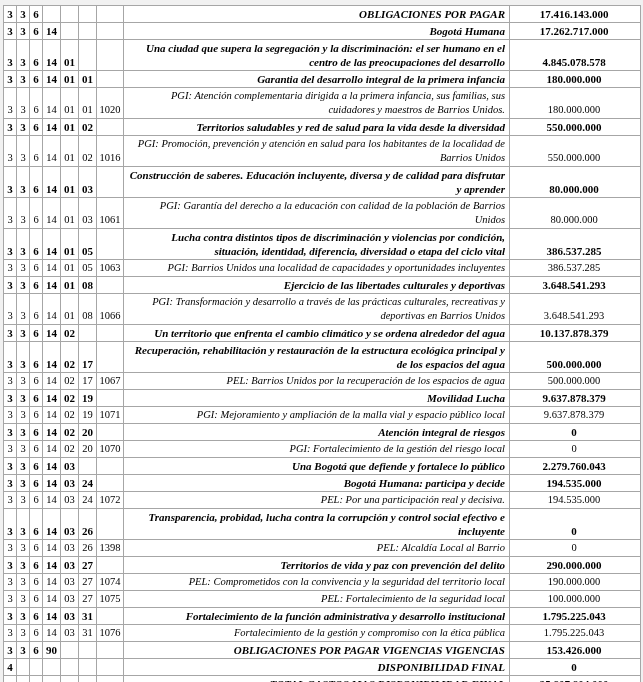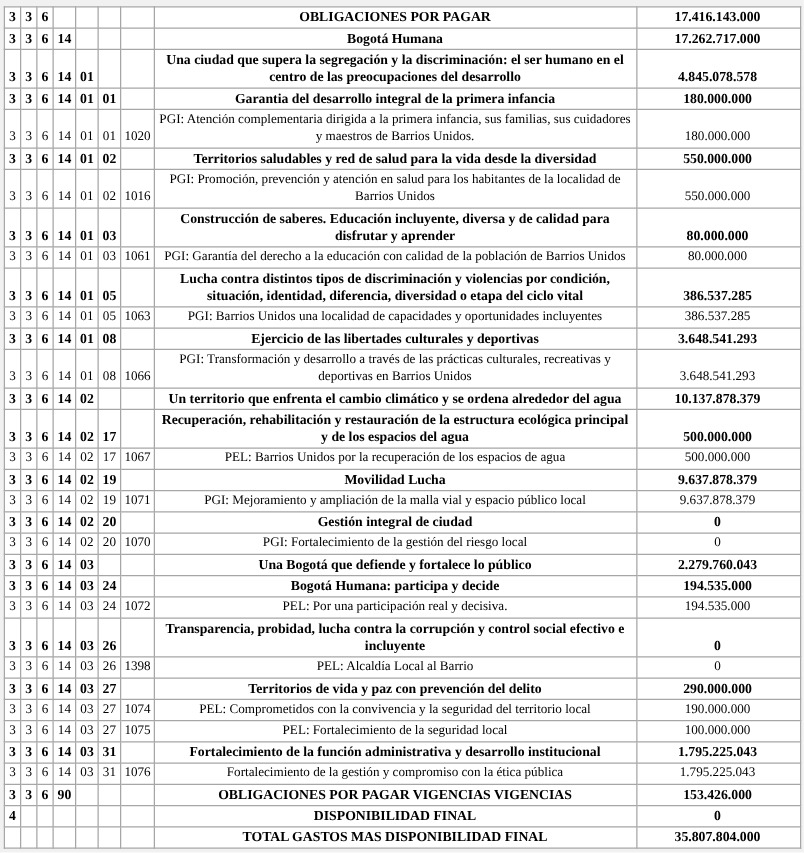--- a/index.html
+++ b/index.html
@@ -28,23 +28,24 @@
     font-size: 10.5px;
     line-height: 14px;
     overflow: hidden;
     word-wrap: break-word;
   }
   table.budget td.code {
     text-align: center;
     padding: 1px 0;
   }
   table.budget td.desc {
-    text-align: center;
+    text-align: right;
     padding-left: 3px;
     padding-right: 4px;
+    font-style: italic;
   }
   table.budget td.amount {
     text-align: center;
     padding-right: 4px;
     white-space: nowrap;
   }
   table.budget tr.bold td {
     font-weight: bold;
     font-size: 11px;
   }
@@ -264,21 +265,21 @@
         <td class="amount">9.637.878.379</td>
       </tr>
       <tr class="bold">
         <td class="code">3</td>
         <td class="code">3</td>
         <td class="code">6</td>
         <td class="code">14</td>
         <td class="code">02</td>
         <td class="code">20</td>
         <td class="code"></td>
-        <td class="desc">Gestión integral de ciudad</td>
+        <td class="desc">Atención integral de riesgos</td>
         <td class="amount">0</td>
       </tr>
       <tr>
         <td class="code">3</td>
         <td class="code">3</td>
         <td class="code">6</td>
         <td class="code">14</td>
         <td class="code">02</td>
         <td class="code">20</td>
         <td class="code">1070</td>

